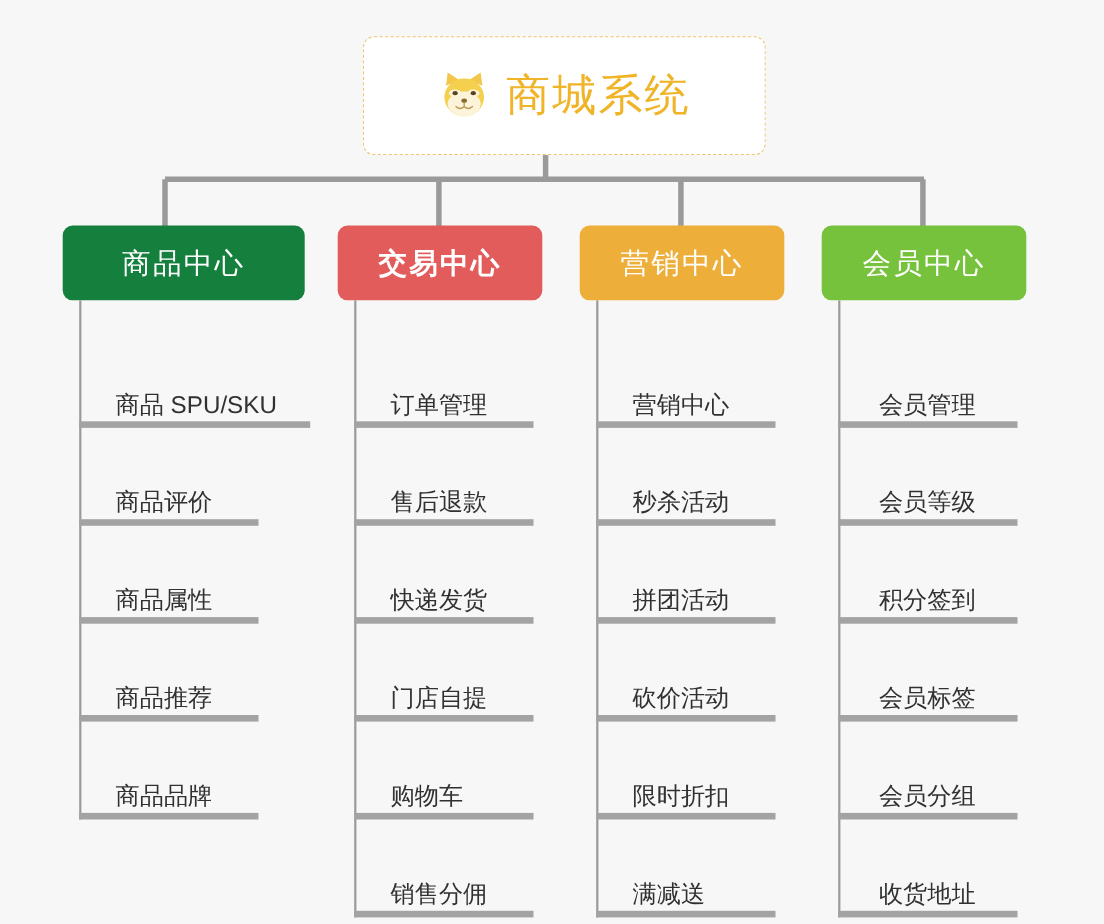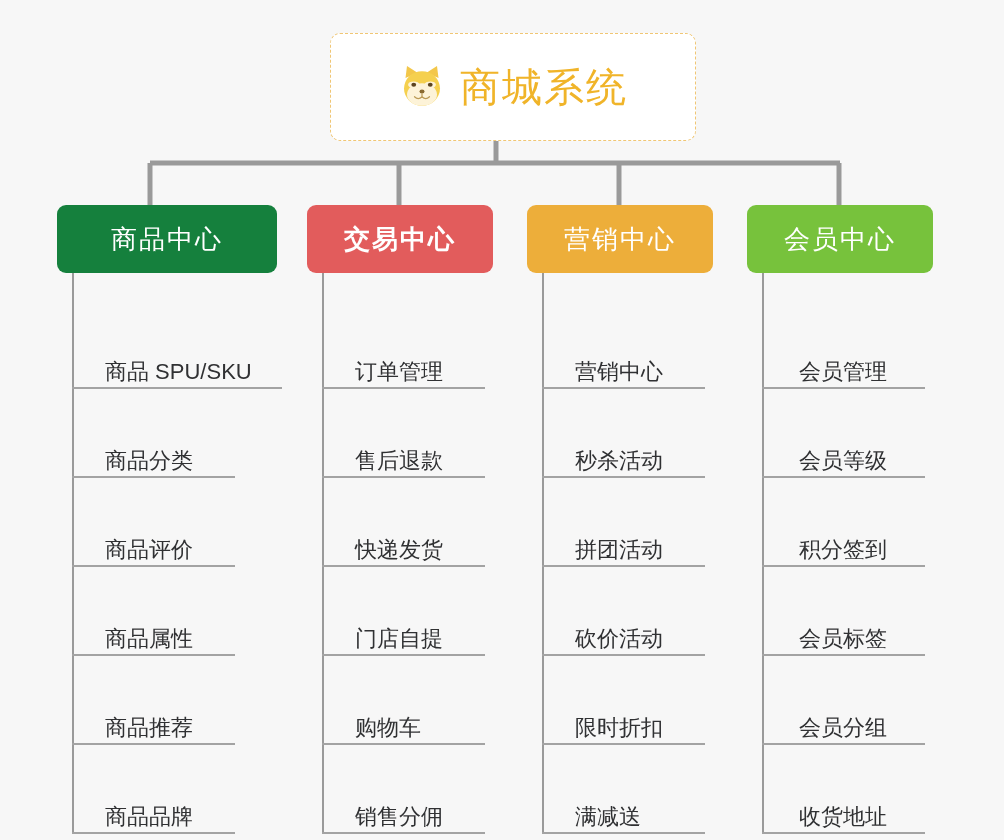--- a/index.html
+++ b/index.html
@@ -94,21 +94,21 @@
     margin: 0;
     padding: 0;
     list-style: none;
     margin-top: 27px;
     margin-left: 15px;
   }
   .leaf-item {
     position: relative;
     height: 89px;
     box-sizing: border-box;
-    border-bottom: 2px solid #a3a3a3;
+    border-bottom: 6px solid #a3a3a3;
     display: flex;
     align-items: flex-end;
     justify-content: flex-start;
     padding-left: 33px;
     padding-bottom: 4px;
     width: 163px;
   }
   .col-0 .leaf-item { width: 210px; }
   .col-1 .leaf-item { width: 163px; }
   .col-2 .leaf-item { width: 163px; }
@@ -180,23 +180,20 @@
 
   <div class="column col-0">
     <div class="category-box cat-0">
       <span>商品中心</span>
     </div>
     <ul class="leaf-list">
       <li class="leaf-item">
         <span class="leaf-label">商品 SPU/SKU</span>
       </li>
       <li class="leaf-item narrow">
-        <span class="leaf-label">商品分类</span>
-      </li>
-      <li class="leaf-item narrow">
         <span class="leaf-label">商品评价</span>
       </li>
       <li class="leaf-item narrow">
         <span class="leaf-label">商品属性</span>
       </li>
       <li class="leaf-item narrow">
         <span class="leaf-label">商品推荐</span>
       </li>
       <li class="leaf-item narrow">
         <span class="leaf-label">商品品牌</span>

